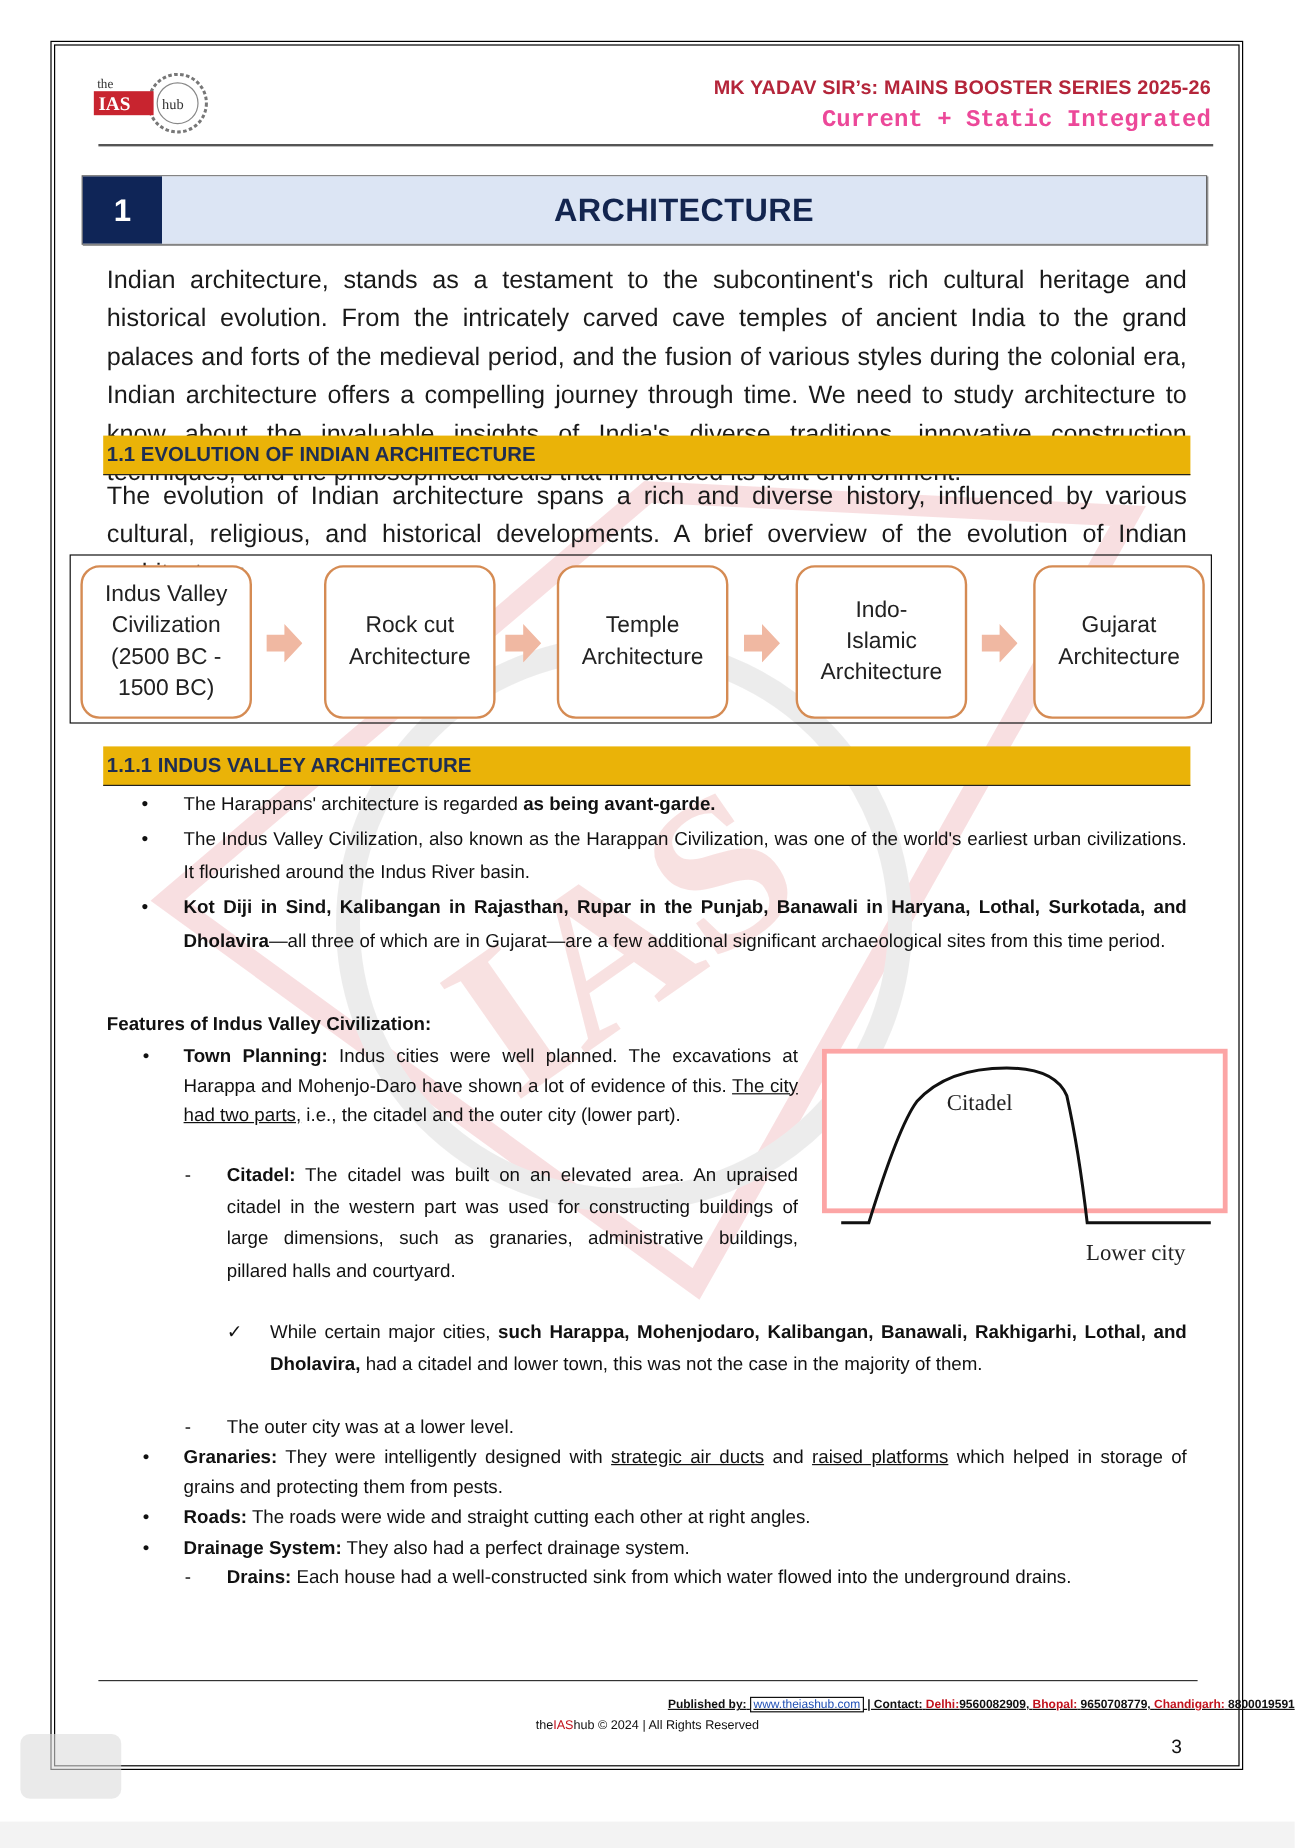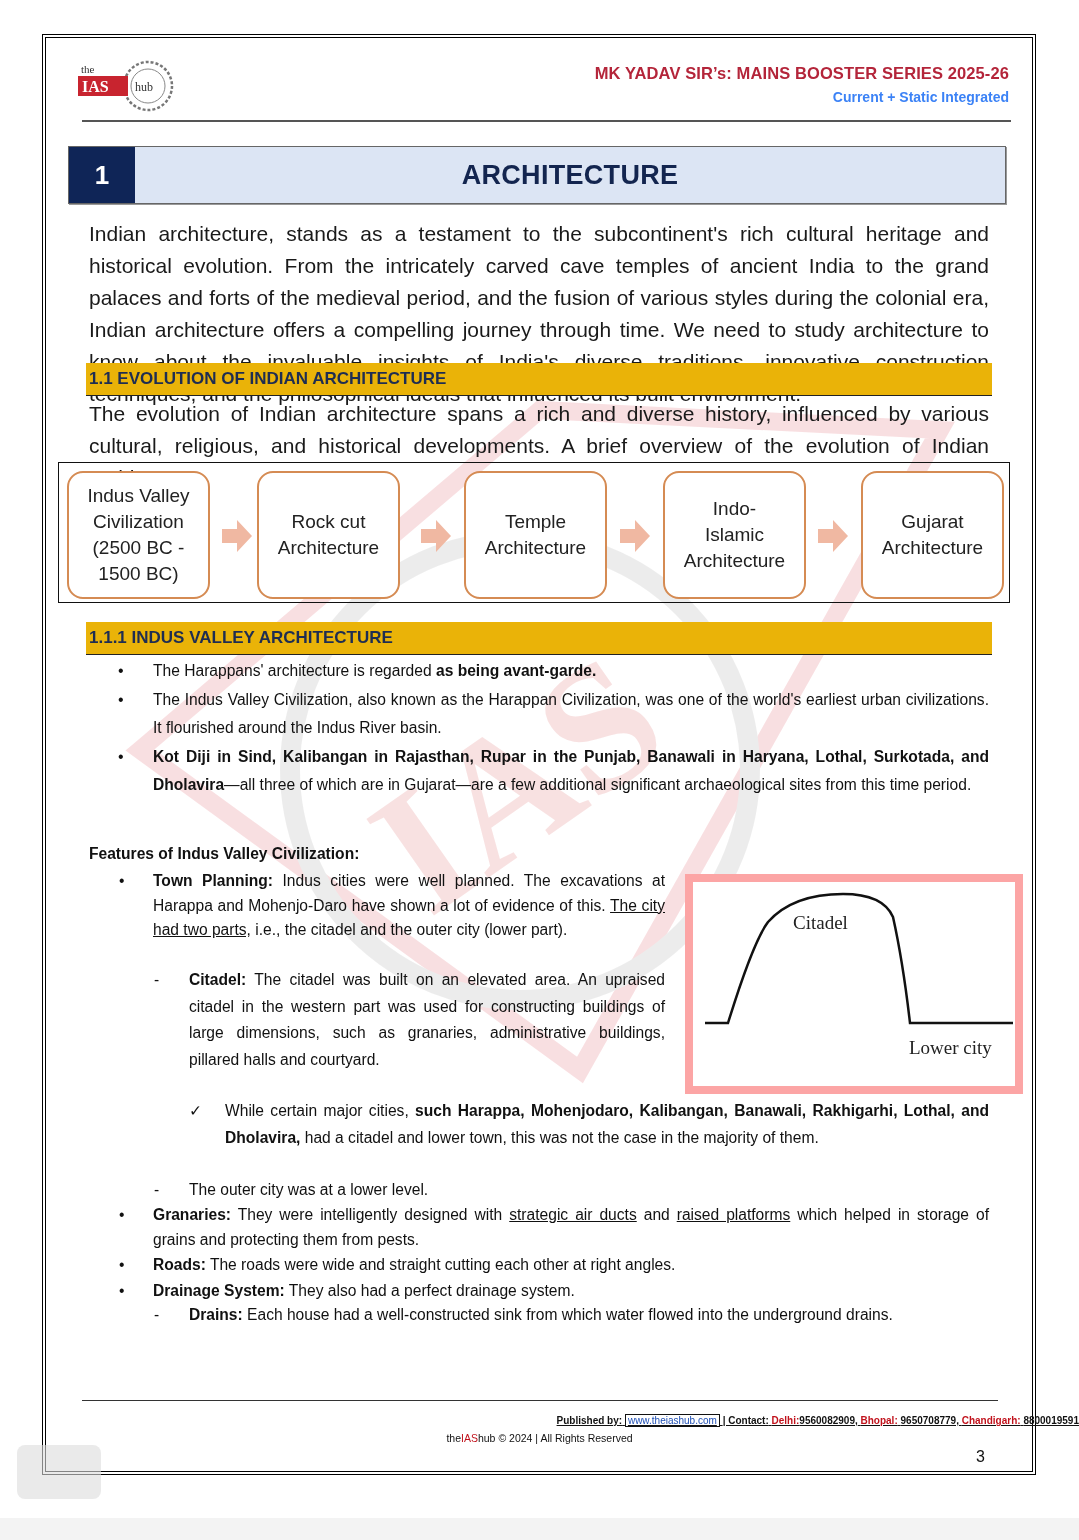--- a/index.html
+++ b/index.html
@@ -13,21 +13,21 @@
 
   .overlay-btn { position: absolute; left: 17px; top: 1445px; width: 84px; height: 54px; border-radius: 8px; background: rgba(220,220,220,0.6); }
 
   
   .watermark { position: absolute; left: 60px; top: 370px; width: 960px; height: 760px; pointer-events: none; opacity: 0.13; }
 
   
   .logo { position: absolute; left: 78px; top: 58px; width: 100px; height: 56px; }
   .header-right { position: absolute; right: 70px; top: 64px; text-align: right; }
   .header-series { color: #b4253a; font-weight: bold; font-size: 16.5px; letter-spacing: 0.1px; }
-  .header-sub { color: #3b82f6; font-weight: bold; font-size: 14px; margin-top: 6px; }
+  .header-sub { color: #ec4899; font-weight: bold; font-size: 20px; margin-top: 6px; font-family: Liberation Mono, monospace; }
   .header-rule { position: absolute; left: 82px; top: 120px; width: 929px; height: 2px; background: #555; }
 
   
   .chapter { position: absolute; left: 68px; top: 146px; width: 938px; height: 58px; display: flex; border: 1px solid #666; box-shadow: 1px 1px 0 #999; }
   .chapter-num { width: 66px; background: #0f2557; color: #fff; font-weight: bold; font-size: 26px; display: flex; align-items: center; justify-content: center; }
   .chapter-title { flex: 1; background: #dce5f4; color: #13254f; font-weight: bold; font-size: 27px; display: flex; align-items: center; justify-content: center; letter-spacing: 0.3px; }
 
   .para { position: absolute; left: 89px; width: 900px; font-size: 21px; line-height: 32px; text-align: justify; color: #1a1a1a; }
 
   .section-head { position: absolute; left: 86px; width: 906px; height: 33px; background: #eab308; border-bottom: 1.5px solid #222; color: #1e2d52; font-weight: bold; font-size: 17px; padding-left: 3px; display: flex; align-items: center; }
@@ -43,21 +43,21 @@
   ul.blist li::before { content: "\2022"; position: absolute; left: 2px; top: 0; font-size: 16px; }
 
   .features-head { position: absolute; left: 89px; top: 845px; font-weight: bold; font-size: 15.6px; }
 
   .feat { position: absolute; font-size: 15.6px; line-height: 24.5px; text-align: justify; }
   .feat .bul { position: absolute; left: -34px; }
   .feat .dash { position: absolute; left: -35px; }
   .feat .tick { position: absolute; left: -36px; }
   u { text-decoration: underline; }
 
-  .citadel-fig { position: absolute; left: 685px; top: 874px; width: 338px; height: 220px; border: 8px solid #fca5a5; background: #fff; }
+  .citadel-fig { position: absolute; left: 685px; top: 874px; width: 338px; height: 137px; border: 4px solid #fca5a5; background: #fff; }
 
   
   .footer-rule { position: absolute; left: 82px; top: 1400px; width: 916px; height: 1px; background: #333; }
   .footer-line1 { position: absolute; left: 0; width: 1079px; top: 1415px; text-align: right; font-size: 10px; font-weight: bold; color: #111; text-decoration: underline; }
   .footer-link { color: #1f4fb5; font-weight: normal; border: 1.5px solid #111; padding: 0 2px; }
   .red { color: #c1121c; }
   .footer-line2 { position: absolute; left: 0; width: 1079px; top: 1432px; text-align: center; font-size: 10.5px; color: #111; }
   .page-number { position: absolute; left: 976px; top: 1448px; font-size: 16px; color: #111; }
 </style>
 </head>
@@ -103,21 +103,21 @@
       <div>
     <div>Indus Valley</div>
         <div>Civilization</div>
         <div>(2500 BC -</div>
         <div>1500 BC)</div>
   </div>
     </div>
   <svg class="flow-arrow" style="left:163px;" viewBox="0 0 30 32">
       <polygon points="0,9 15,9 15,0 30,16 15,32 15,23 0,23" fill="#f0b8a2"></polygon>
     </svg>
-  <div class="flow-box" style="left:198px;">
+  <div class="flow-box" style="left:211px;">
       <div>
     <div>Rock cut</div>
         <div>Architecture</div>
   </div>
     </div>
   <svg class="flow-arrow" style="left:362px;" viewBox="0 0 30 32">
       <polygon points="0,9 15,9 15,0 30,16 15,32 15,23 0,23" fill="#f0b8a2"></polygon>
     </svg>
   <div class="flow-box" style="left:405px;">
       <div>

